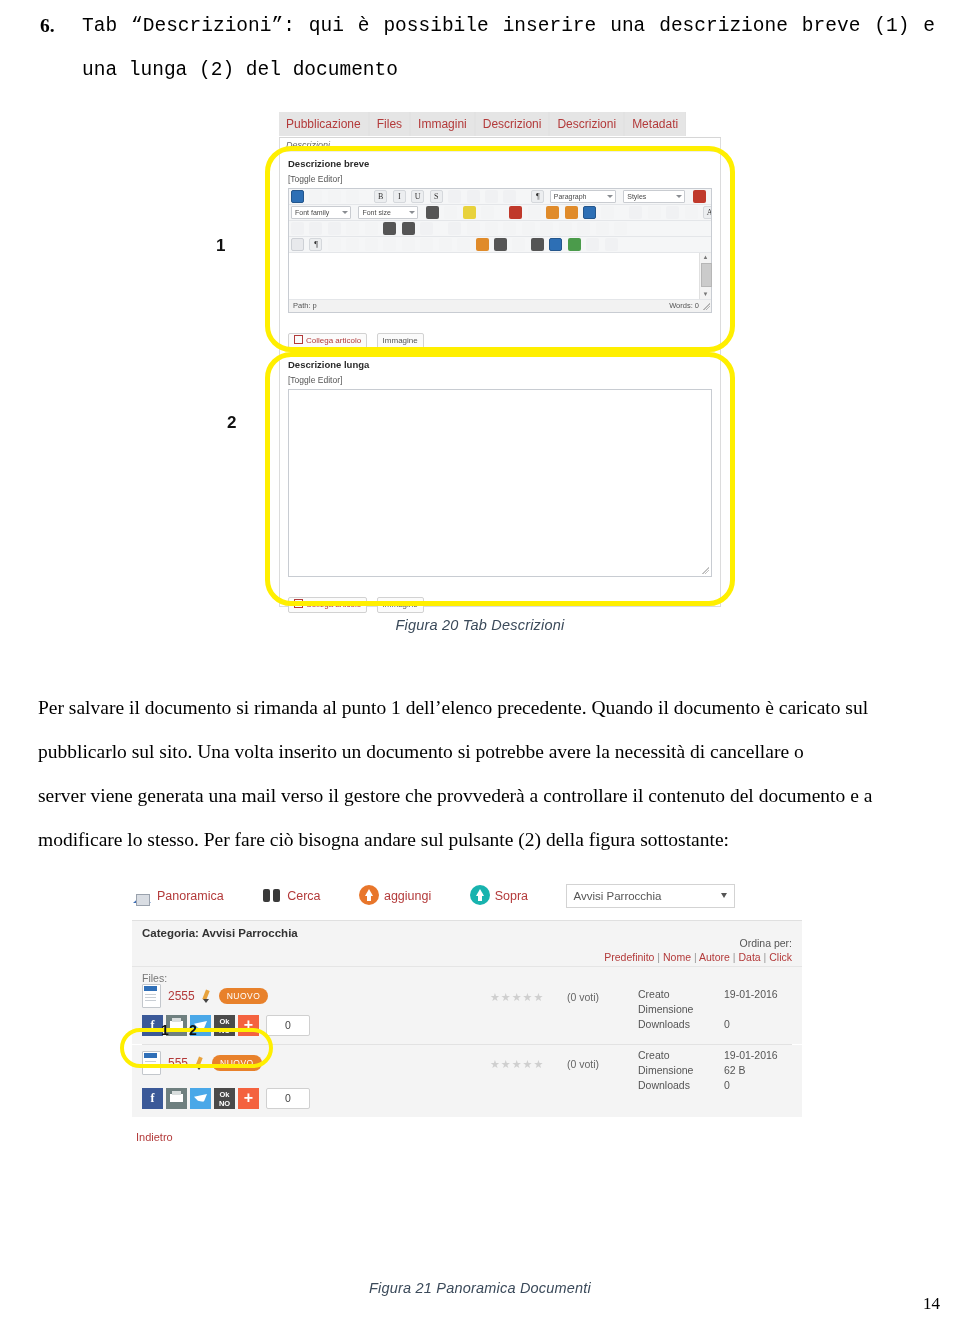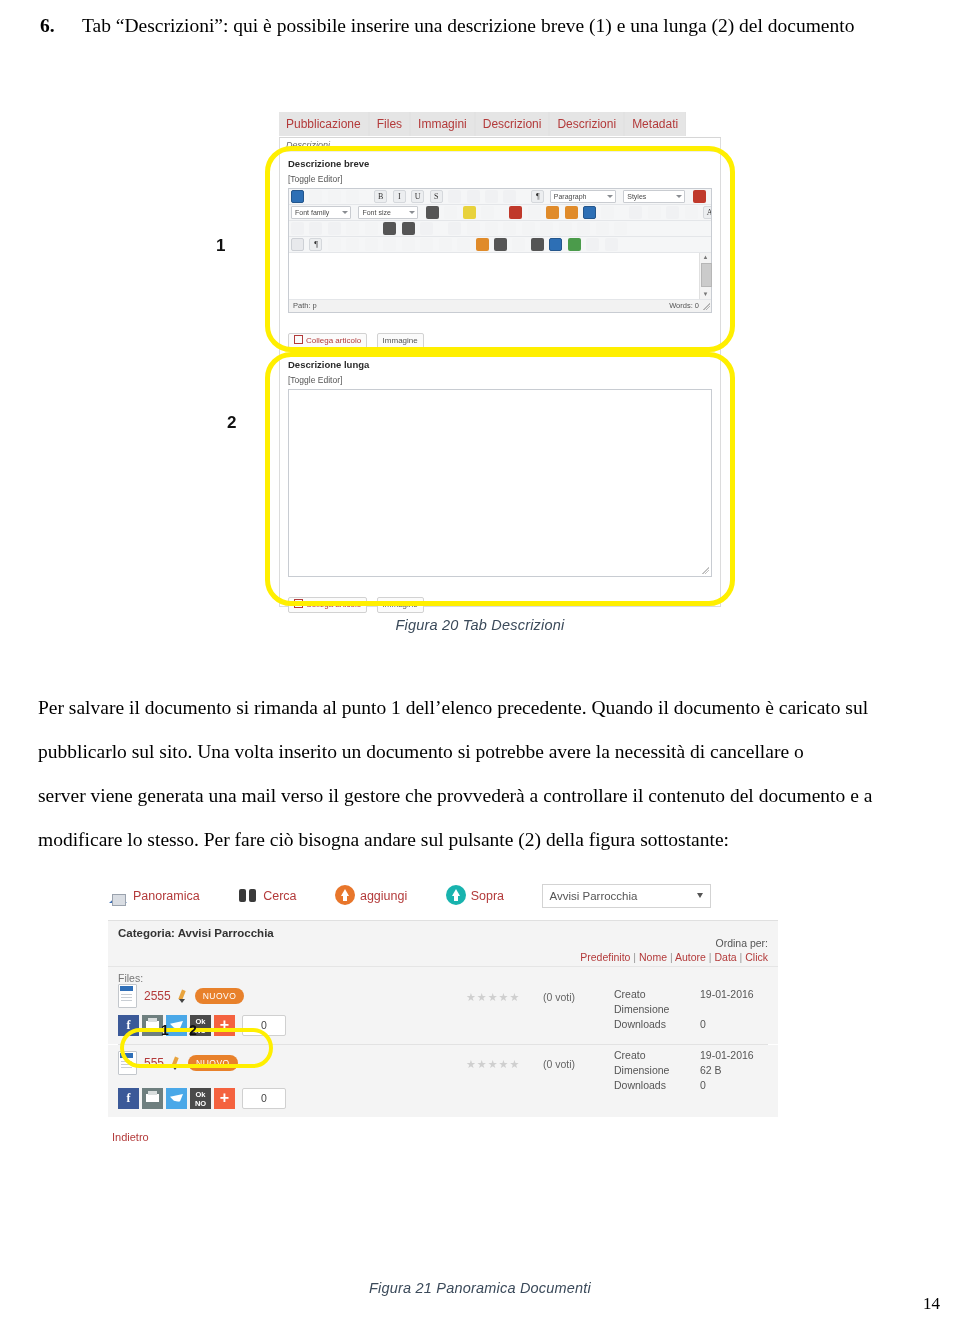--- a/index.html
+++ b/index.html
@@ -9,21 +9,21 @@
     position:relative;overflow:hidden;
   }
   .page{position:relative;width:960px;height:1335px;}
 
   
   .heading{
     position:absolute;left:40px;top:4px;width:895px;
     font-family:"Liberation Serif", serif;font-size:19.5px;line-height:44px;color:#000;
   }
   .heading .num{position:absolute;left:0;top:0;font-weight:bold;}
-  .heading .htext{display:block;margin-left:42px;text-align:justify;}
+  .heading .htext{display:block;margin-left:42px;text-align:justify;font-family:Liberation Mono, monospace;}
   .heading .line2{display:block;margin-left:42px;}
 
   
   .body-par{
     position:absolute;left:38px;top:686px;width:890px;
     font-size:19.5px;line-height:44px;text-align:justify;color:#000;
   }
   .body-par .last{text-align:left;}
 
   
@@ -110,21 +110,21 @@
   
   .hl{position:absolute;border:5px solid #ffef00;border-radius:26px;pointer-events:none;}
   .hl1{left:265px;top:146px;width:460px;height:196px;}
   .hl2{left:265px;top:352px;width:460px;height:244px;}
   .marker{position:absolute;font-family:"Liberation Sans",sans-serif;font-weight:bold;
     font-size:17px;color:#111;}
   .m1{left:216px;top:236px;}
   .m2{left:227px;top:413px;}
 
   
-  .fig21{position:absolute;left:108px;top:880px;width:670px;height:390px;
+  .fig21{position:absolute;left:132px;top:880px;width:670px;height:390px;
     font-family:"Liberation Sans", sans-serif;color:#3c3c3c;}
 
   .dtoolbar{height:40px;border-bottom:1px solid #e0e0e0;position:relative;}
   .titem{display:inline-block;margin-right:34px;font-size:12.5px;color:#b33a3a;
     line-height:32px;vertical-align:top;}
   .titem .tico{display:inline-block;width:20px;height:20px;margin-right:5px;
     vertical-align:-5px;position:relative;}
   .ico-home{background:#fff;}
   .ico-home:before{content:"";position:absolute;left:1px;top:10px;width:0;height:0;
     border-left:9px solid transparent;border-right:9px solid transparent;border-bottom:8px solid #3f6fb5;}

